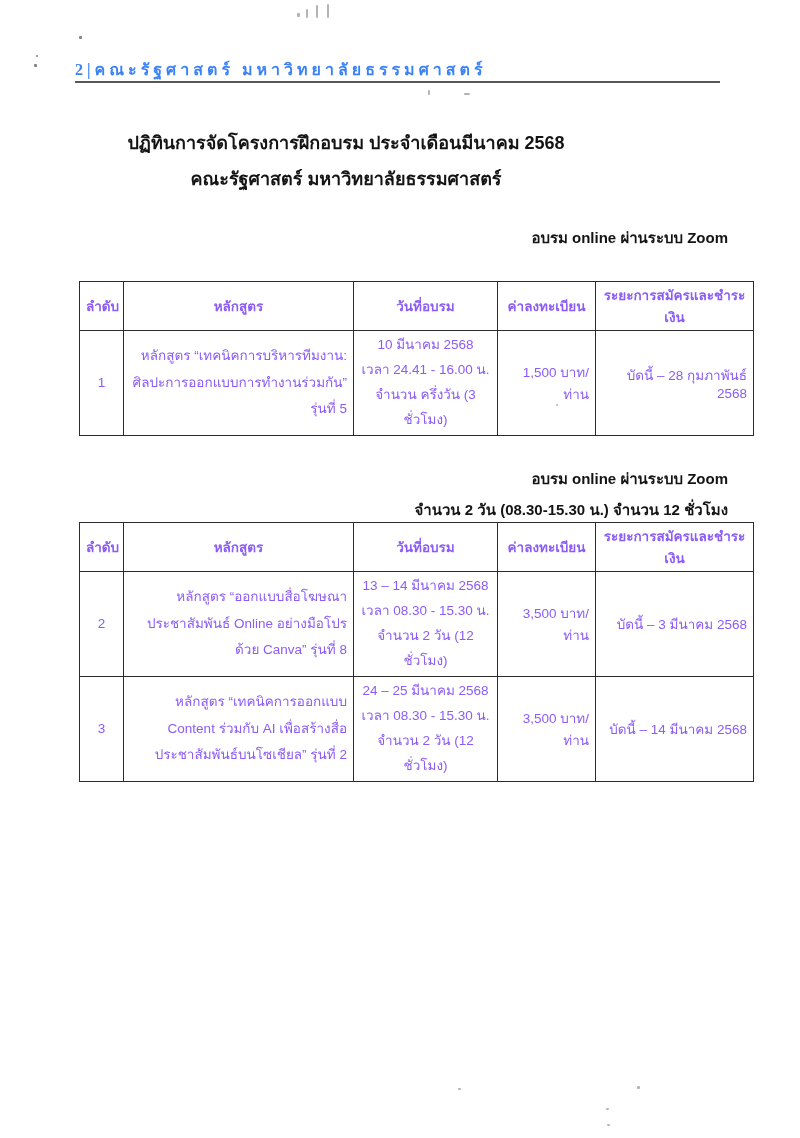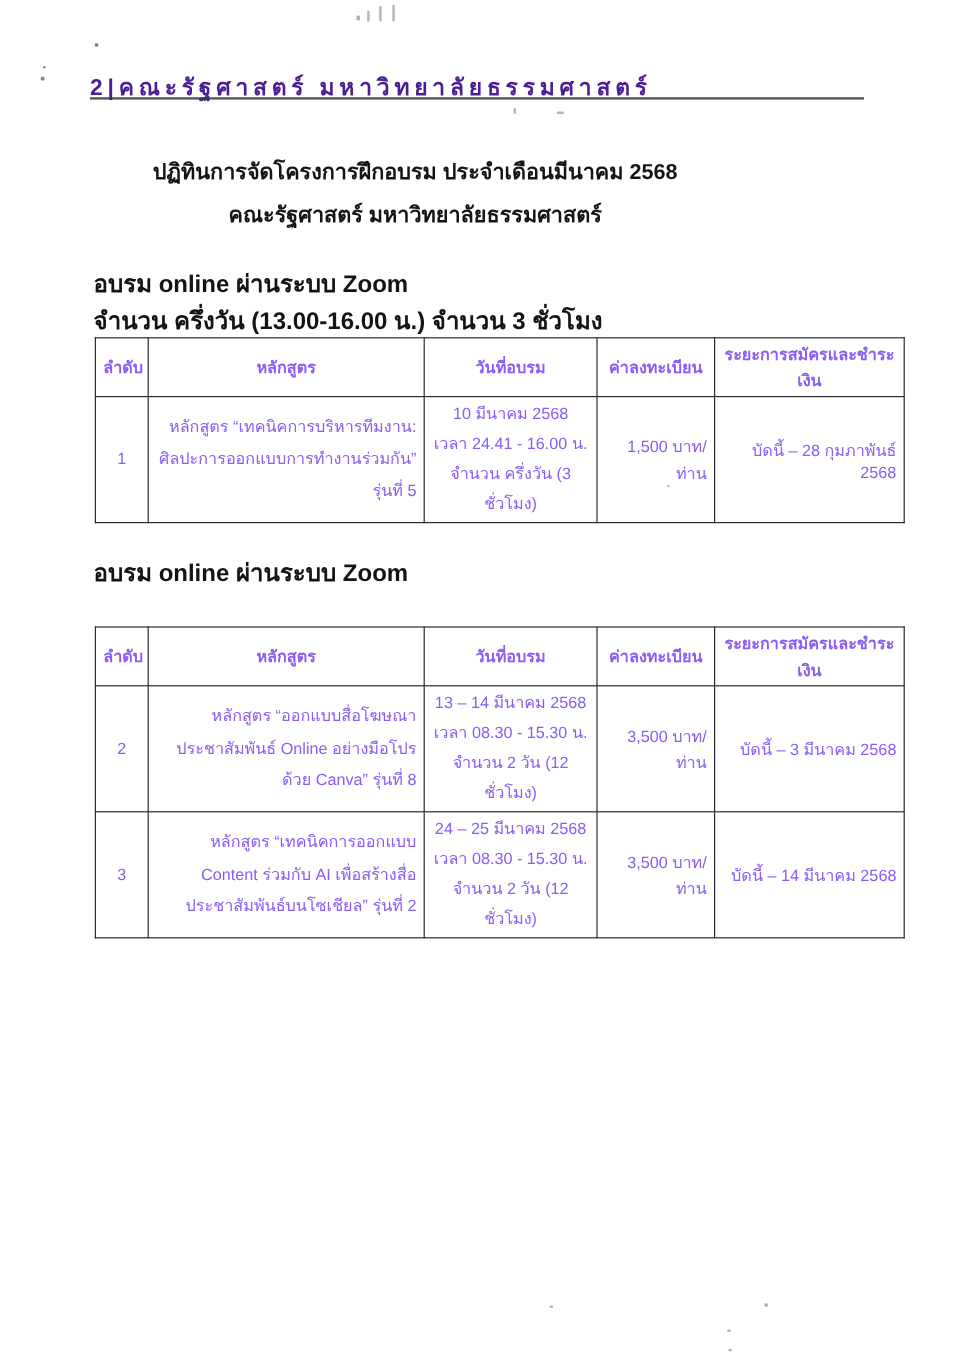--- a/index.html
+++ b/index.html
@@ -4,38 +4,39 @@
 <style>
   html,body{margin:0;padding:0;}
   body{
     width:800px;height:1138px;position:relative;background:#ffffff;
     font-family:"Liberation Sans","DejaVu Sans",sans-serif;
     color:#1c1c1c;overflow:hidden;
   }
   
   .page-header{
     position:absolute;left:75px;top:57px;
-    font-size:19px;font-weight:bold;letter-spacing:4px;color:#4c1d95;
+    font-size:16px;font-weight:bold;letter-spacing:4px;color:#3b82f6;
     white-space:nowrap;
+    font-family:Liberation Serif, serif;
   }
   .header-rule{
     position:absolute;left:75px;top:81px;width:645px;height:2px;
     background:#3a3a3a;opacity:.85;
   }
   
   .doc-title{
     position:absolute;left:0;width:692px;text-align:center;
     font-size:18px;font-weight:bold;color:#141414;
   }
   .doc-title.l1{top:128px;}
   .doc-title.l2{top:164px;}
   
   .section-head{
     position:absolute;left:78px;width:650px;
-    font-size:20px;font-weight:bold;color:#141414;line-height:31px;
+    font-size:15px;font-weight:bold;color:#141414;line-height:31px;text-align:right;
   }
   .section-head.s1{top:222px;}
   .section-head.s2{top:463px;}
   
   table.training{
     position:absolute;left:79px;width:674px;
     border-collapse:collapse;table-layout:fixed;
     font-size:13.5px;color:#8b5cf6;
   }
   table.training.t1{top:281px;}
@@ -82,21 +83,20 @@
 <div class="speck faint" style="left:607px;top:1124px;width:3px;height:2px;"></div>
 
 <div class="page-header">2|คณะรัฐศาสตร์ มหาวิทยาลัยธรรมศาสตร์</div>
 <div class="header-rule"></div>
 
 <div class="doc-title l1">ปฏิทินการจัดโครงการฝึกอบรม ประจำเดือนมีนาคม 2568</div>
 <div class="doc-title l2">คณะรัฐศาสตร์ มหาวิทยาลัยธรรมศาสตร์</div>
 
 <div class="section-head s1">
   <div>อบรม online ผ่านระบบ Zoom</div>
-  <div>จำนวน ครึ่งวัน (13.00-16.00 น.) จำนวน 3 ชั่วโมง</div>
 </div>
 
 <table class="training t1">
   <colgroup>
     <col class="c-no">
       <col class="c-course">
       <col class="c-date">
       <col class="c-fee">
       <col class="c-period">
   </colgroup>
@@ -115,20 +115,21 @@
 เวลา 24.41 - 16.00 น.
 จำนวน ครึ่งวัน (3 ชั่วโมง)</td>
     <td class="cell-fee">1,500 บาท/ท่าน</td>
     <td class="cell-period">บัดนี้ – 28 กุมภาพันธ์ 2568</td>
   </tr>
 </tbody>
   </table>
 
 <div class="section-head s2">
   <div>อบรม online ผ่านระบบ Zoom</div>
+  <div>จำนวน 2 วัน (08.30-15.30 น.) จำนวน 12 ชั่วโมง</div>
 </div>
 
 <table class="training t2">
   <colgroup>
     <col class="c-no">
       <col class="c-course">
       <col class="c-date">
       <col class="c-fee">
       <col class="c-period">
   </colgroup>

